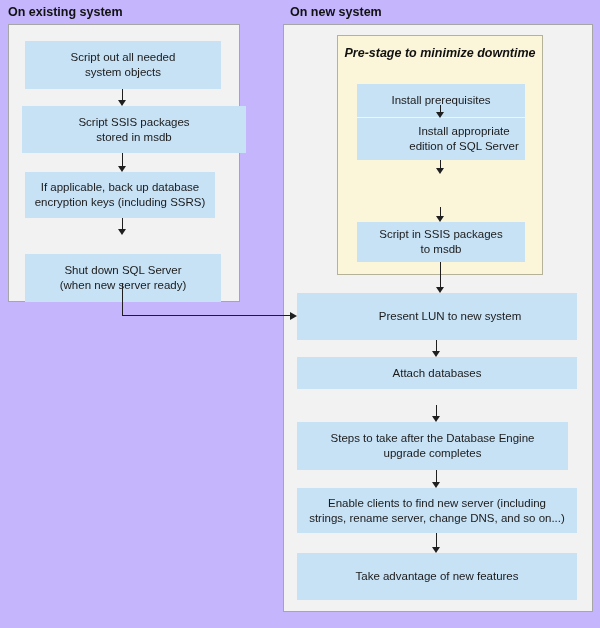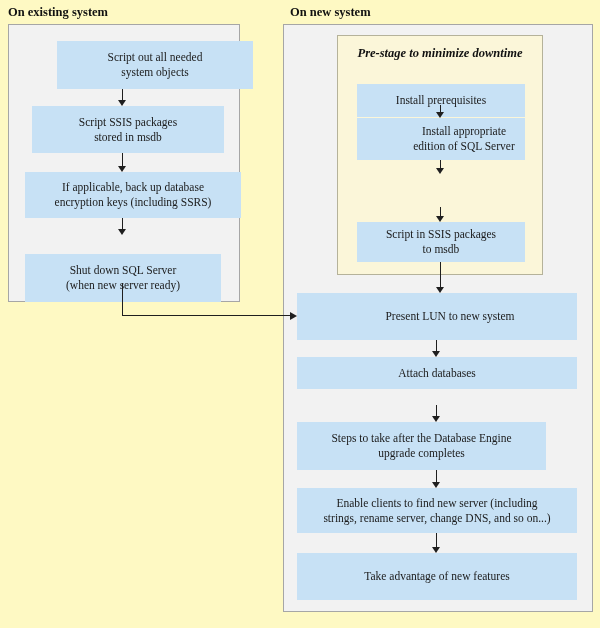--- a/index.html
+++ b/index.html
@@ -1,21 +1,21 @@
 <!DOCTYPE html>
 <html style="--step-fill: #c7e1f5; --prestage-fill: #fbf6d9; --prestage-border: #b5b29a; --panel-fill: #f2f2f2; --panel-border: #a6a6a6; --arrow: #1f1f1f;"><head>
 <meta charset="utf-8">
 <style>
   html, body { margin: 0; padding: 0; background: #ffffff; }
   .canvas {
     position: relative;
     width: 600px;
     height: 628px;
-    background: #fef9c3;
-    font-family: Liberation Serif, serif;
+    background: #c4b5fd;
+    font-family: Liberation Sans, sans-serif;
     color: #1b1b1b;
     overflow: hidden;
   }
   .col-title {
     position: absolute;
     font-size: 12.5px;
     font-weight: 700;
     color: #111111;
     white-space: nowrap;
   }
@@ -81,25 +81,25 @@
 <body>
 
 <div class="canvas">
 
   <div class="col-title" style="left:8px; top:5px;">On existing system</div>
   <div class="col-title" style="left:290px; top:5px;">On new system</div>
 
   <div class="panel" style="left:8px; top:24px; width:232px; height:278px;"></div>
   <div class="panel" style="left:283px; top:24px; width:310px; height:588px;"></div>
 
-  <div class="box" style="left:25px; top:41px;  width:196px; height:48px;margin-left:32px;">Script out all needed
+  <div class="box" style="left:25px; top:41px;  width:196px; height:48px;">Script out all needed
 system objects</div>
-  <div class="box" style="left:32px; top:106px; width:192px; height:47px;">Script SSIS packages
+  <div class="box" style="left:22px; top:106px; width:224px; height:47px;">Script SSIS packages
 stored in msdb</div>
-  <div class="box" style="left:25px; top:172px; width:216px; height:46px;">If applicable, back up database
+  <div class="box" style="left:25px; top:172px; width:190px; height:46px;">If applicable, back up database
 encryption keys (including SSRS)</div>
   <div class="box" style="left:25px; top:235px; width:196px; height:48px;margin-top:19px;">Shut down SQL Server
 (when new server ready)</div>
 
   <div class="vline" style="left:122px; top:89px;  height:11px;"></div>
   <div class="head-down" style="left:118px; top:100px;"></div>
   <div class="vline" style="left:122px; top:153px; height:13px;"></div>
   <div class="head-down" style="left:118px; top:166px;"></div>
   <div class="vline" style="left:122px; top:218px; height:11px;"></div>
   <div class="head-down" style="left:118px; top:229px;"></div>
@@ -122,21 +122,21 @@
   <div class="vline" style="left:440px; top:160px; height:8px;"></div>
   <div class="head-down" style="left:436px; top:168px;"></div>
   <div class="vline" style="left:440px; top:207px; height:9px;"></div>
   <div class="head-down" style="left:436px; top:216px;"></div>
 
   <div class="vline" style="left:440px; top:262px; height:25px;"></div>
   <div class="head-down" style="left:436px; top:287px;"></div>
 
   <div class="box" style="left:297px; top:293px; width:280px; height:47px;padding-left:28px;">Present LUN to new system</div>
   <div class="box" style="left:297px; top:357px; width:280px; height:32px;">Attach databases</div>
-  <div class="box" style="left:297px; top:422px; width:249px; height:48px;">Steps to take after the Database Engine
+  <div class="box" style="left:297px; top:422px; width:271px; height:48px;">Steps to take after the Database Engine
 upgrade completes</div>
   <div class="box" style="left:297px; top:488px; width:280px; height:45px;">Enable clients to find new server (including
 strings, rename server, change DNS, and so on...)</div>
   <div class="box" style="left:297px; top:553px; width:280px; height:47px;">Take advantage of new features</div>
 
   <div class="vline" style="left:436px; top:340px; height:11px;"></div>
   <div class="head-down" style="left:432px; top:351px;"></div>
   <div class="vline" style="left:436px; top:405px; height:11px;"></div>
   <div class="head-down" style="left:432px; top:416px;"></div>
   <div class="vline" style="left:436px; top:470px; height:12px;"></div>

